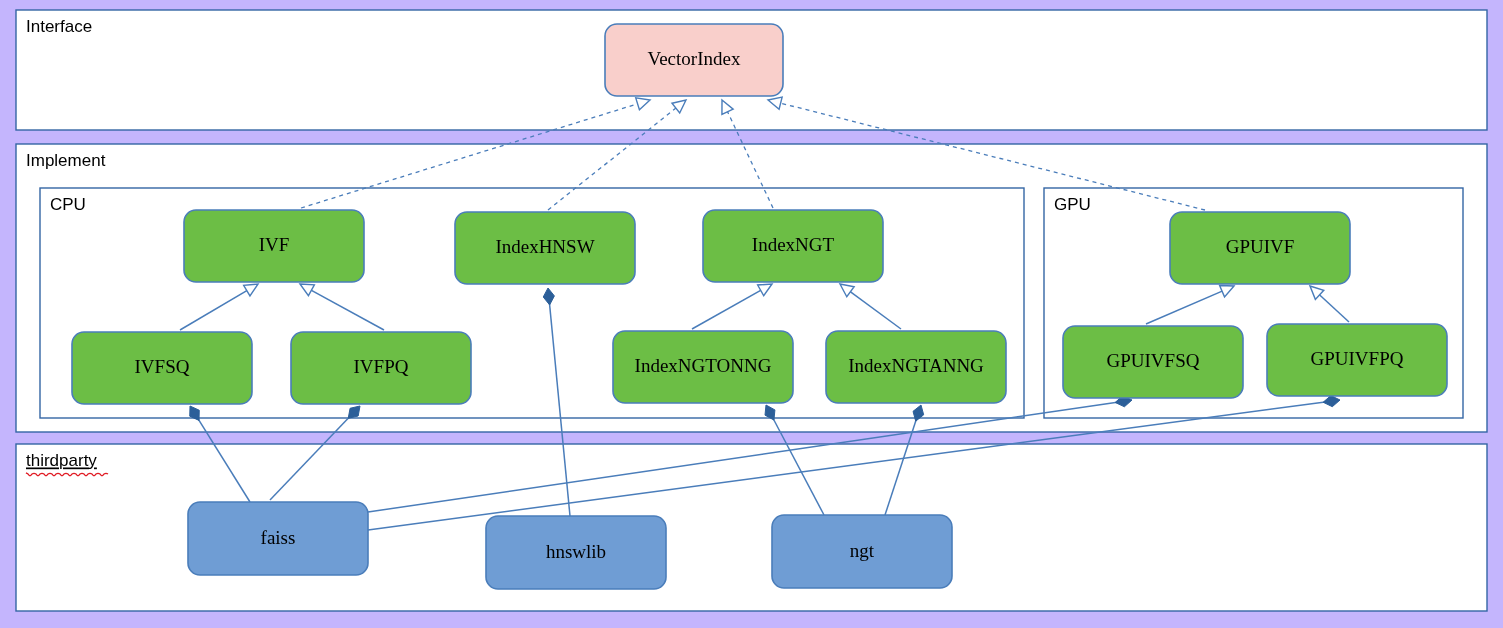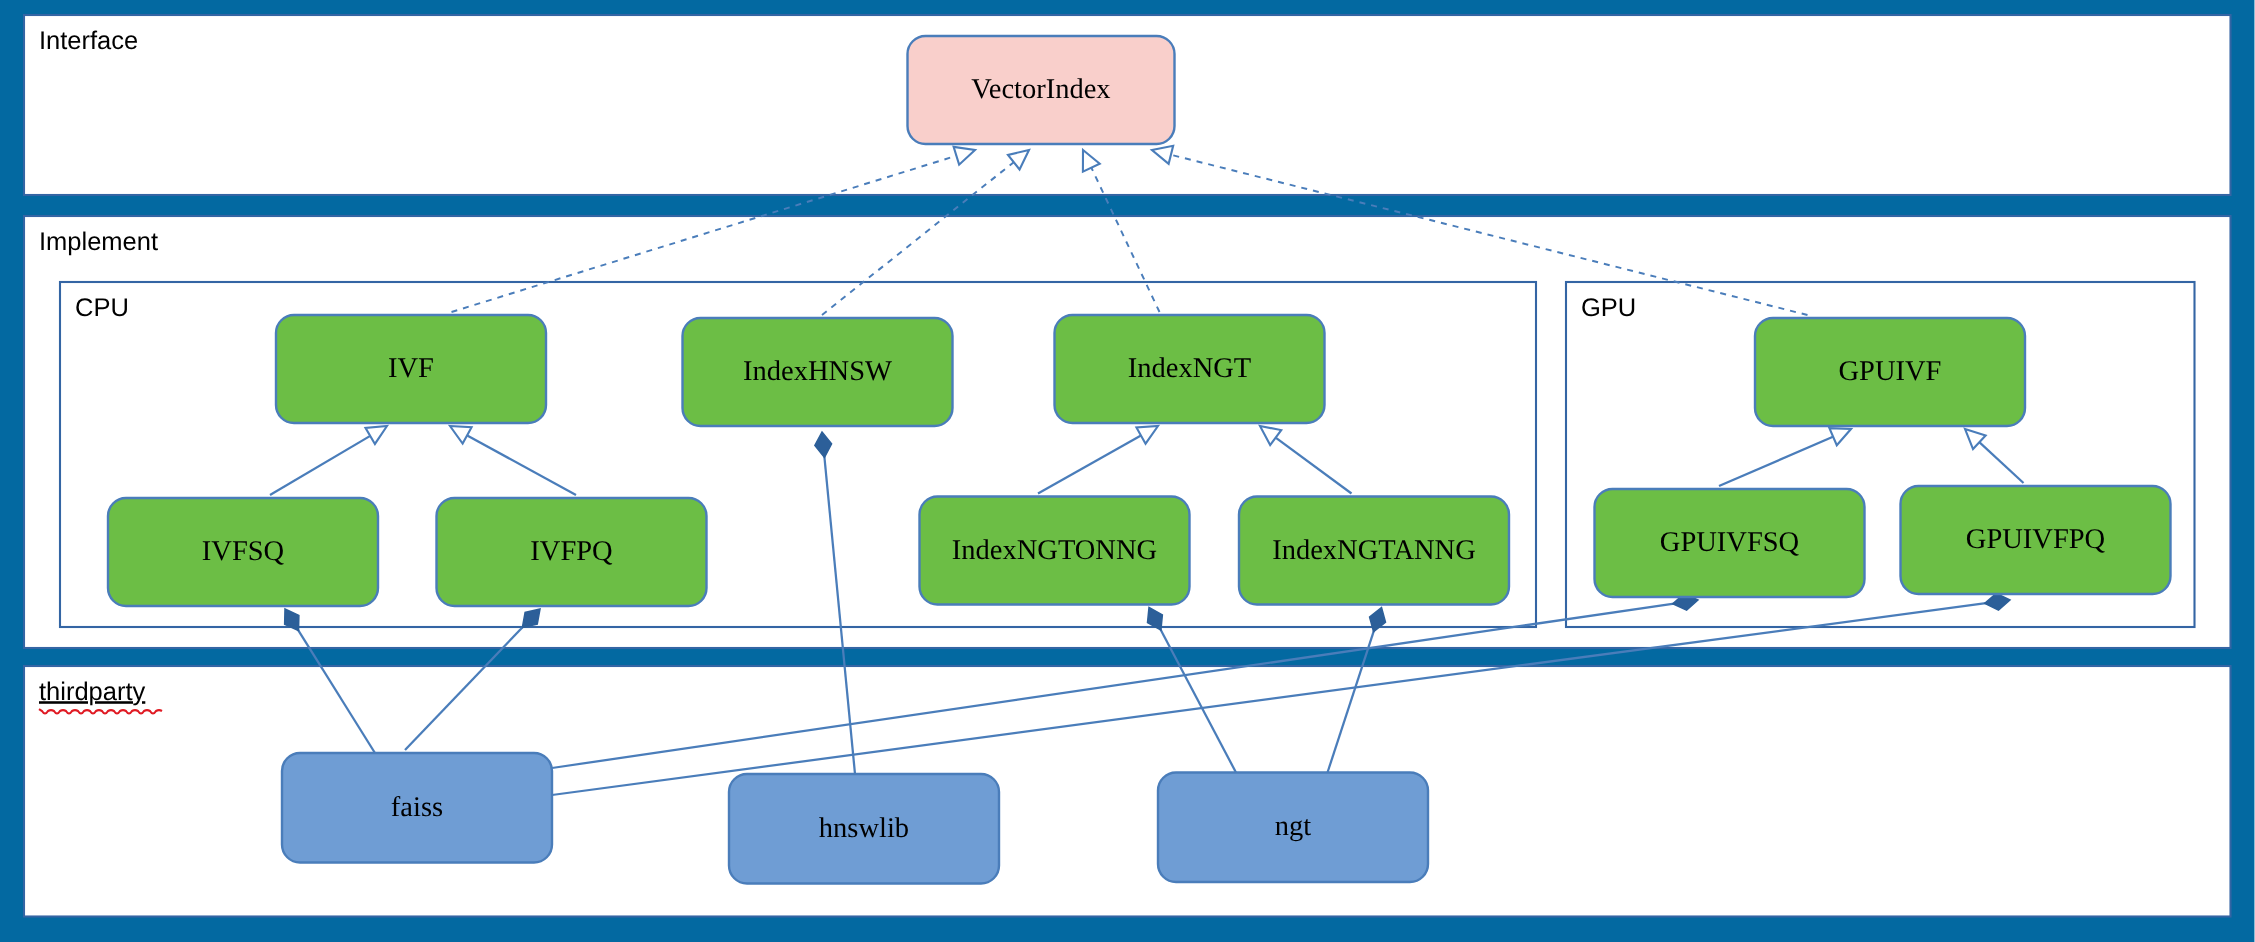--- a/index.html
+++ b/index.html
@@ -4,21 +4,21 @@
 <style>
   html, body {
     margin: 0;
     padding: 0;
     background: #ffffff;
   }
   #canvas {
     position: relative;
     width: 1503px;
     height: 628px;
-    background: #0369a1;
+    background: #c4b5fd;
     font-family: "Liberation Sans", sans-serif;
     overflow: hidden;
     text-decoration: underline;
   }
   svg#diagram {
     position: absolute;
     left: 0;
     top: 0;
     width: 1503px;
     height: 628px;

